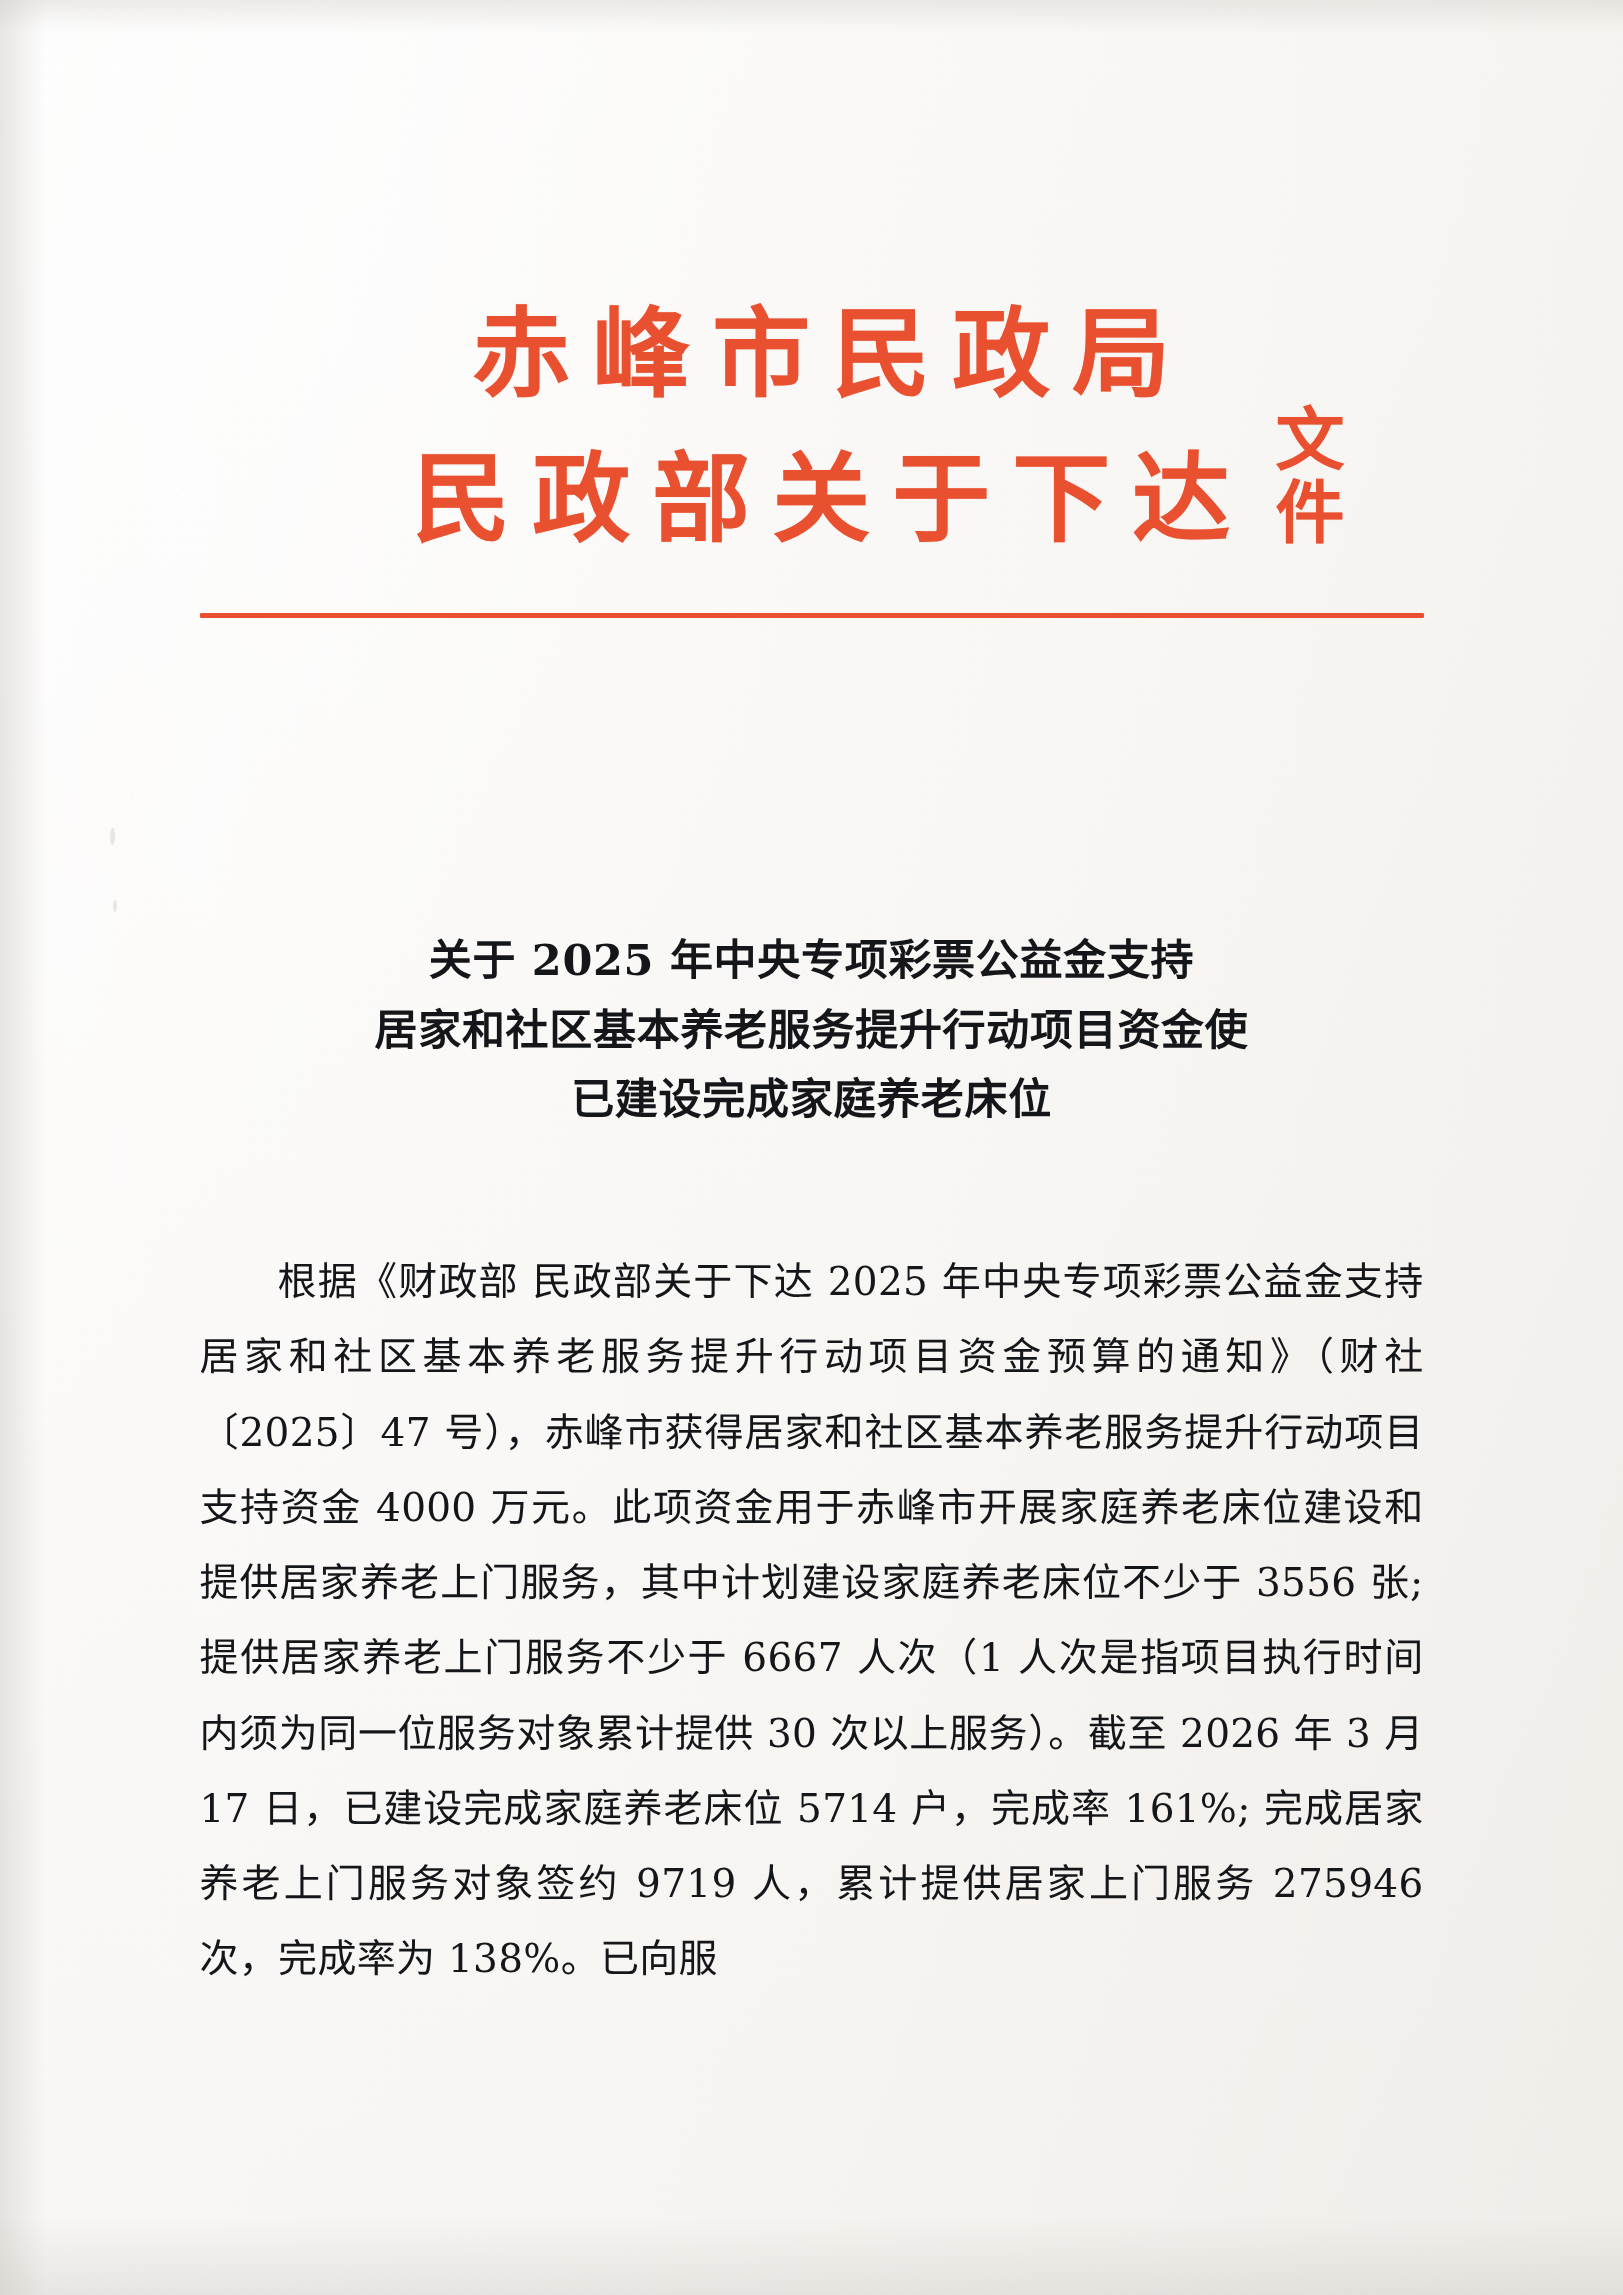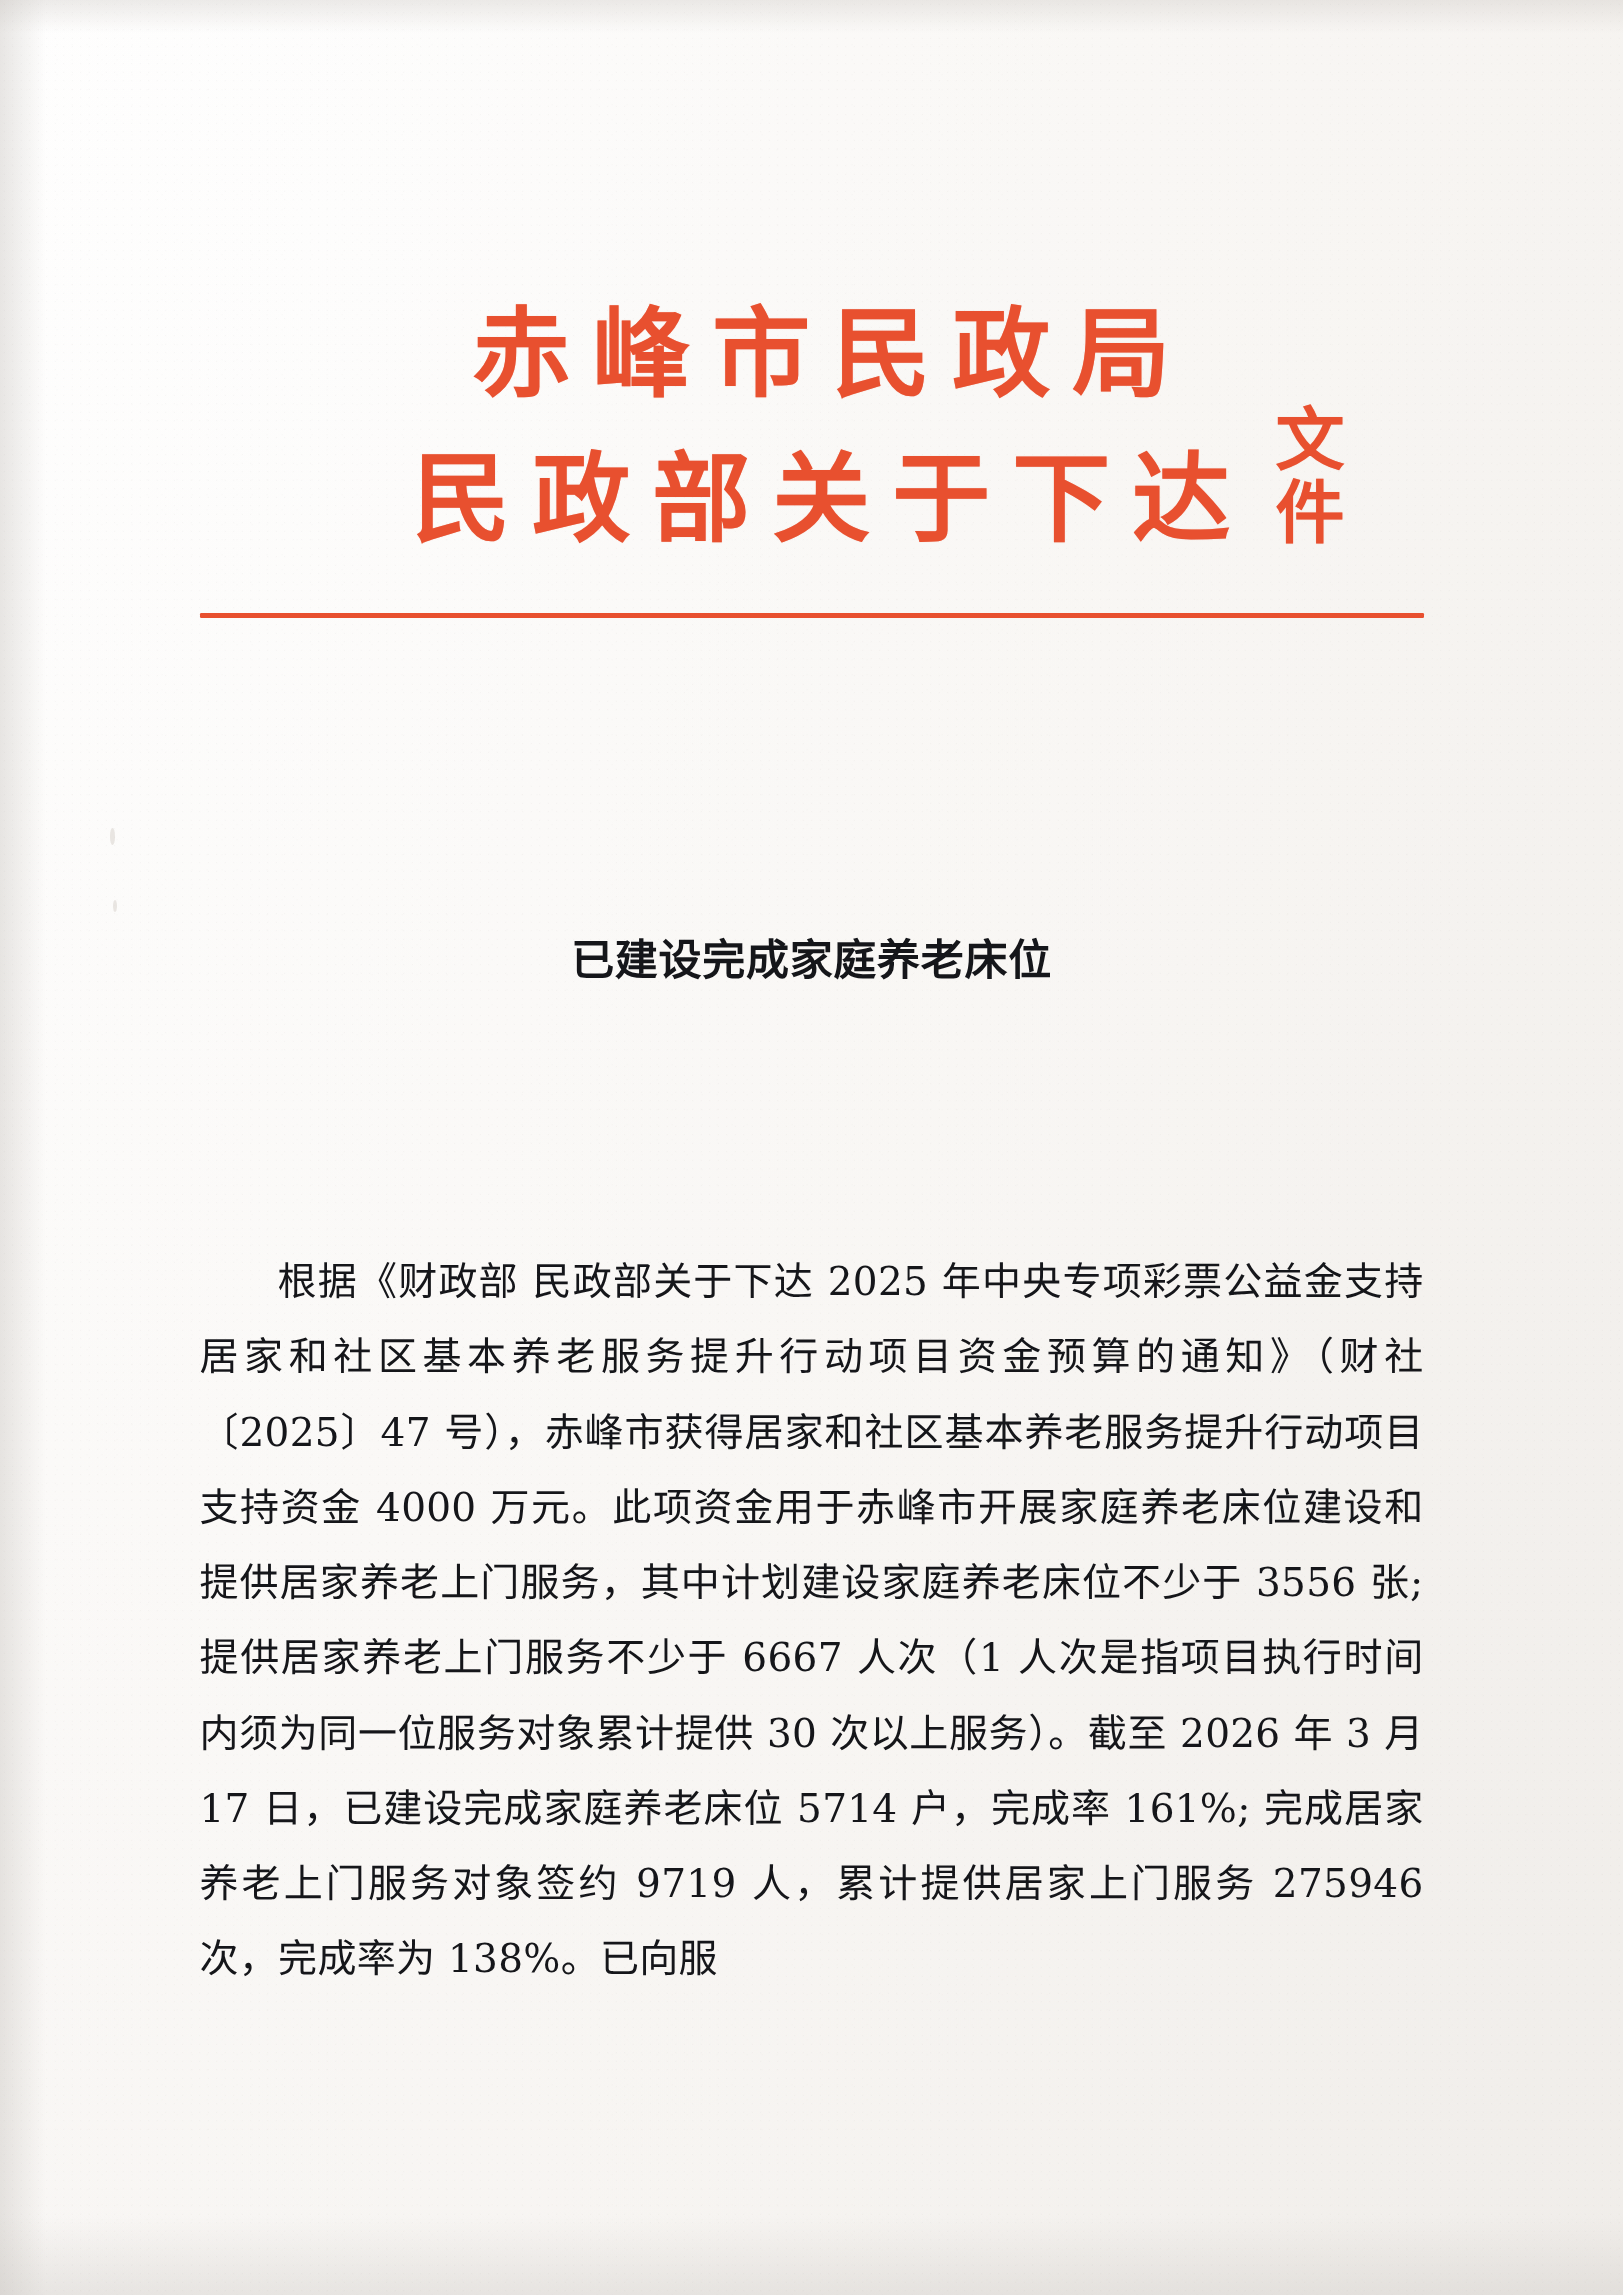--- a/index.html
+++ b/index.html
@@ -168,20 +168,22 @@
   <div class="letterhead">
     <div class="lh-rows">
       <div class="lh-line">赤峰市民政局</div>
       <div class="lh-line">民政部关于下达</div>
       <div class="lh-wenjian">文件</div>
     </div>
     <div class="lh-rule"></div>
   </div>
 
   <div class="doc-title">
+    <span class="tl">关于 2025 年中央专项彩票公益金支持</span>
+    <span class="tl">居家和社区基本养老服务提升行动项目资金使</span>
     <span class="tl">已建设完成家庭养老床位</span>
   </div>
 
   <div class="doc-body">
     <p class="indent">根据《财政部 民政部关于下达 2025 年中央专项彩票公益金支持居家和社区基本养老服务提升行动项目资金预算的通知》（财社〔2025〕47 号），赤峰市获得居家和社区基本养老服务提升行动项目支持资金 4000 万元。此项资金用于赤峰市开展家庭养老床位建设和提供居家养老上门服务，其中计划建设家庭养老床位不少于 3556 张; 提供居家养老上门服务不少于 6667 人次（1 人次是指项目执行时间内须为同一位服务对象累计提供 30 次以上服务）。截至 2026 年 3 月 17 日，已建设完成家庭养老床位 5714 户，完成率 161%; 完成居家养老上门服务对象签约 9719 人，累计提供居家上门服务 275946 次，完成率为 138%。已向服</p>
   </div>
 </div>
 
 
 </body></html>

